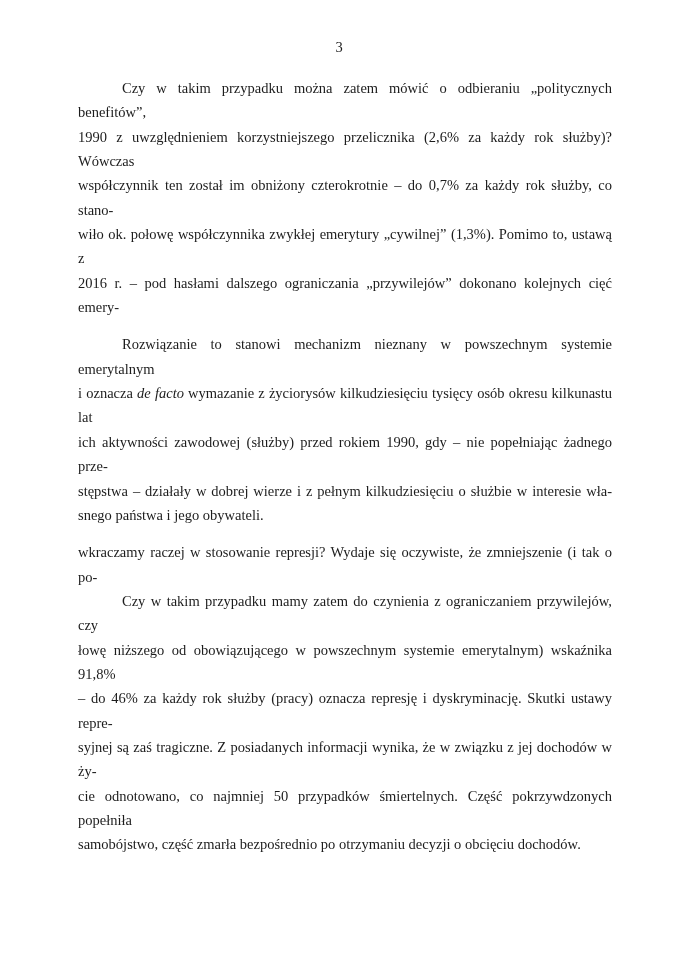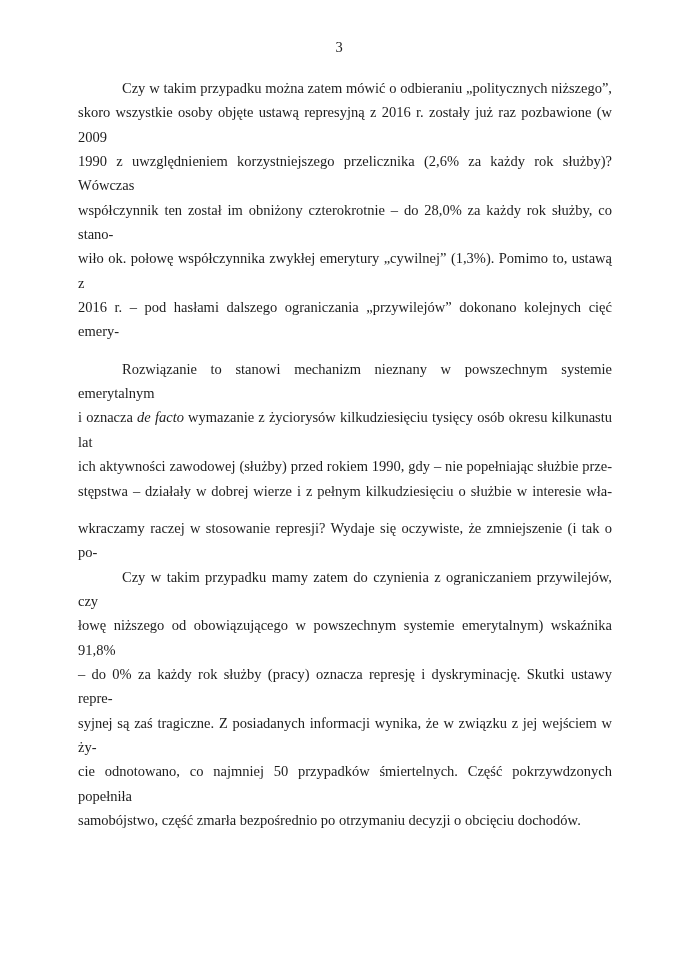--- a/index.html
+++ b/index.html
@@ -53,36 +53,36 @@
     font-style: italic;
   }
 </style>
 </head>
 <body>
 
 <div class="page">
   <div class="page-number">3</div>
   <div class="content" id="content">
       <div class="paragraph">
-        <div class="line first">Czy w takim przypadku można zatem mówić o odbieraniu „politycznych niższego”,</div>
-        <div class="line">skoro wszystkie osoby objęte ustawą represyjną z 2016 r. zostały już raz pozbawione (w 2009</div>
+        <div class="line first">Czy w takim przypadku można zatem mówić o odbieraniu „politycznych benefitów”,</div>
         <div class="line">1990 z uwzględnieniem korzystniejszego przelicznika (2,6% za każdy rok służby)? Wówczas</div>
-        <div class="line">współczynnik ten został im obniżony czterokrotnie – do 28,0% za każdy rok służby, co stano-</div>
+        <div class="line">współczynnik ten został im obniżony czterokrotnie – do 0,7% za każdy rok służby, co stano-</div>
         <div class="line">wiło ok. połowę współczynnika zwykłej emerytury „cywilnej” (1,3%). Pomimo to, ustawą z</div>
         <div class="line">2016 r. – pod hasłami dalszego ograniczania „przywilejów” dokonano kolejnych cięć emery-</div>
       </div>
       <div class="paragraph">
         <div class="line first">Rozwiązanie to stanowi mechanizm nieznany w powszechnym systemie emerytalnym</div>
         <div class="line">i oznacza <i>de facto</i> wymazanie z życiorysów kilkudziesięciu tysięcy osób okresu kilkunastu lat</div>
-        <div class="line">ich aktywności zawodowej (służby) przed rokiem 1990, gdy – nie popełniając służbie prze-</div>
+        <div class="line">ich aktywności zawodowej (służby) przed rokiem 1990, gdy – nie popełniając żadnego prze-</div>
         <div class="line">stępstwa – działały w dobrej wierze i z pełnym kilkudziesięciu o służbie w interesie wła-</div>
+        <div class="line last">snego państwa i jego obywateli.</div>
       </div>
       <div class="paragraph">
         <div class="line">wkraczamy raczej w stosowanie represji? Wydaje się oczywiste, że zmniejszenie (i tak o po-</div>
         <div class="line first">Czy w takim przypadku mamy zatem do czynienia z ograniczaniem przywilejów, czy</div>
         <div class="line">łowę niższego od obowiązującego w powszechnym systemie emerytalnym) wskaźnika 91,8%</div>
-        <div class="line">– do 0% za każdy rok służby (pracy) oznacza represję i dyskryminację. Skutki ustawy repre-</div>
-        <div class="line">syjnej są zaś tragiczne. Z posiadanych informacji wynika, że w związku z jej wejściem w ży-</div>
+        <div class="line">– do 46% za każdy rok służby (pracy) oznacza represję i dyskryminację. Skutki ustawy repre-</div>
+        <div class="line">syjnej są zaś tragiczne. Z posiadanych informacji wynika, że w związku z jej dochodów w ży-</div>
         <div class="line">cie odnotowano, co najmniej 50 przypadków śmiertelnych. Część pokrzywdzonych popełniła</div>
         <div class="line last">samobójstwo, część zmarła bezpośrednio po otrzymaniu decyzji o obcięciu dochodów.</div>
       </div>
     </div>
 </div>
 
 </body></html>

